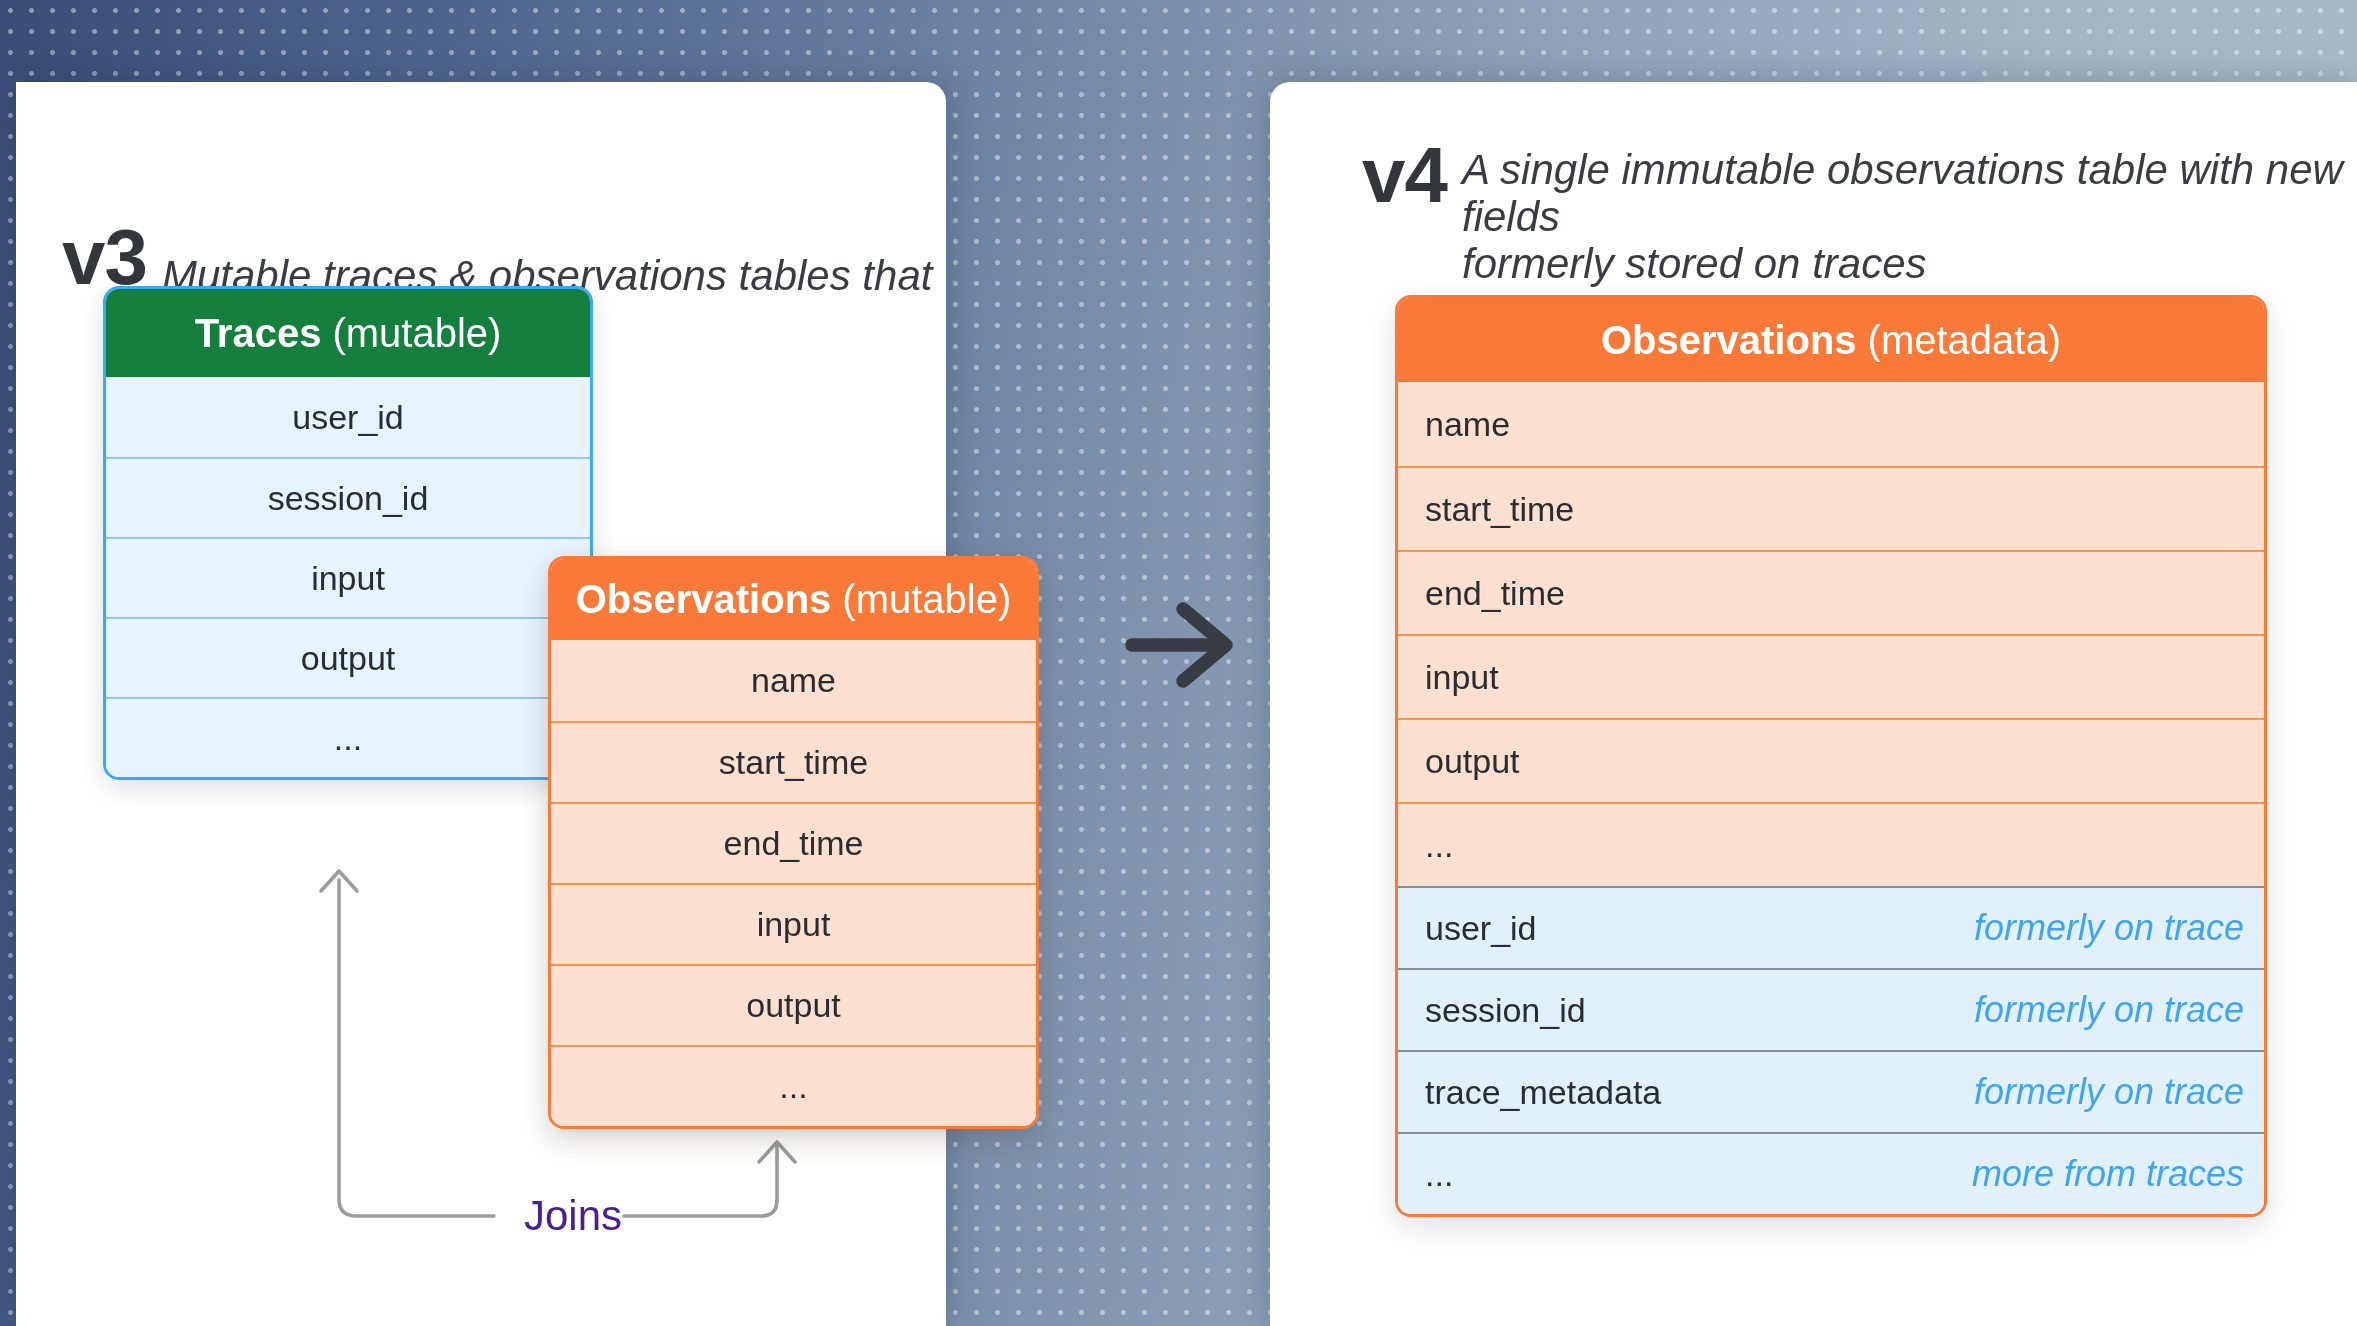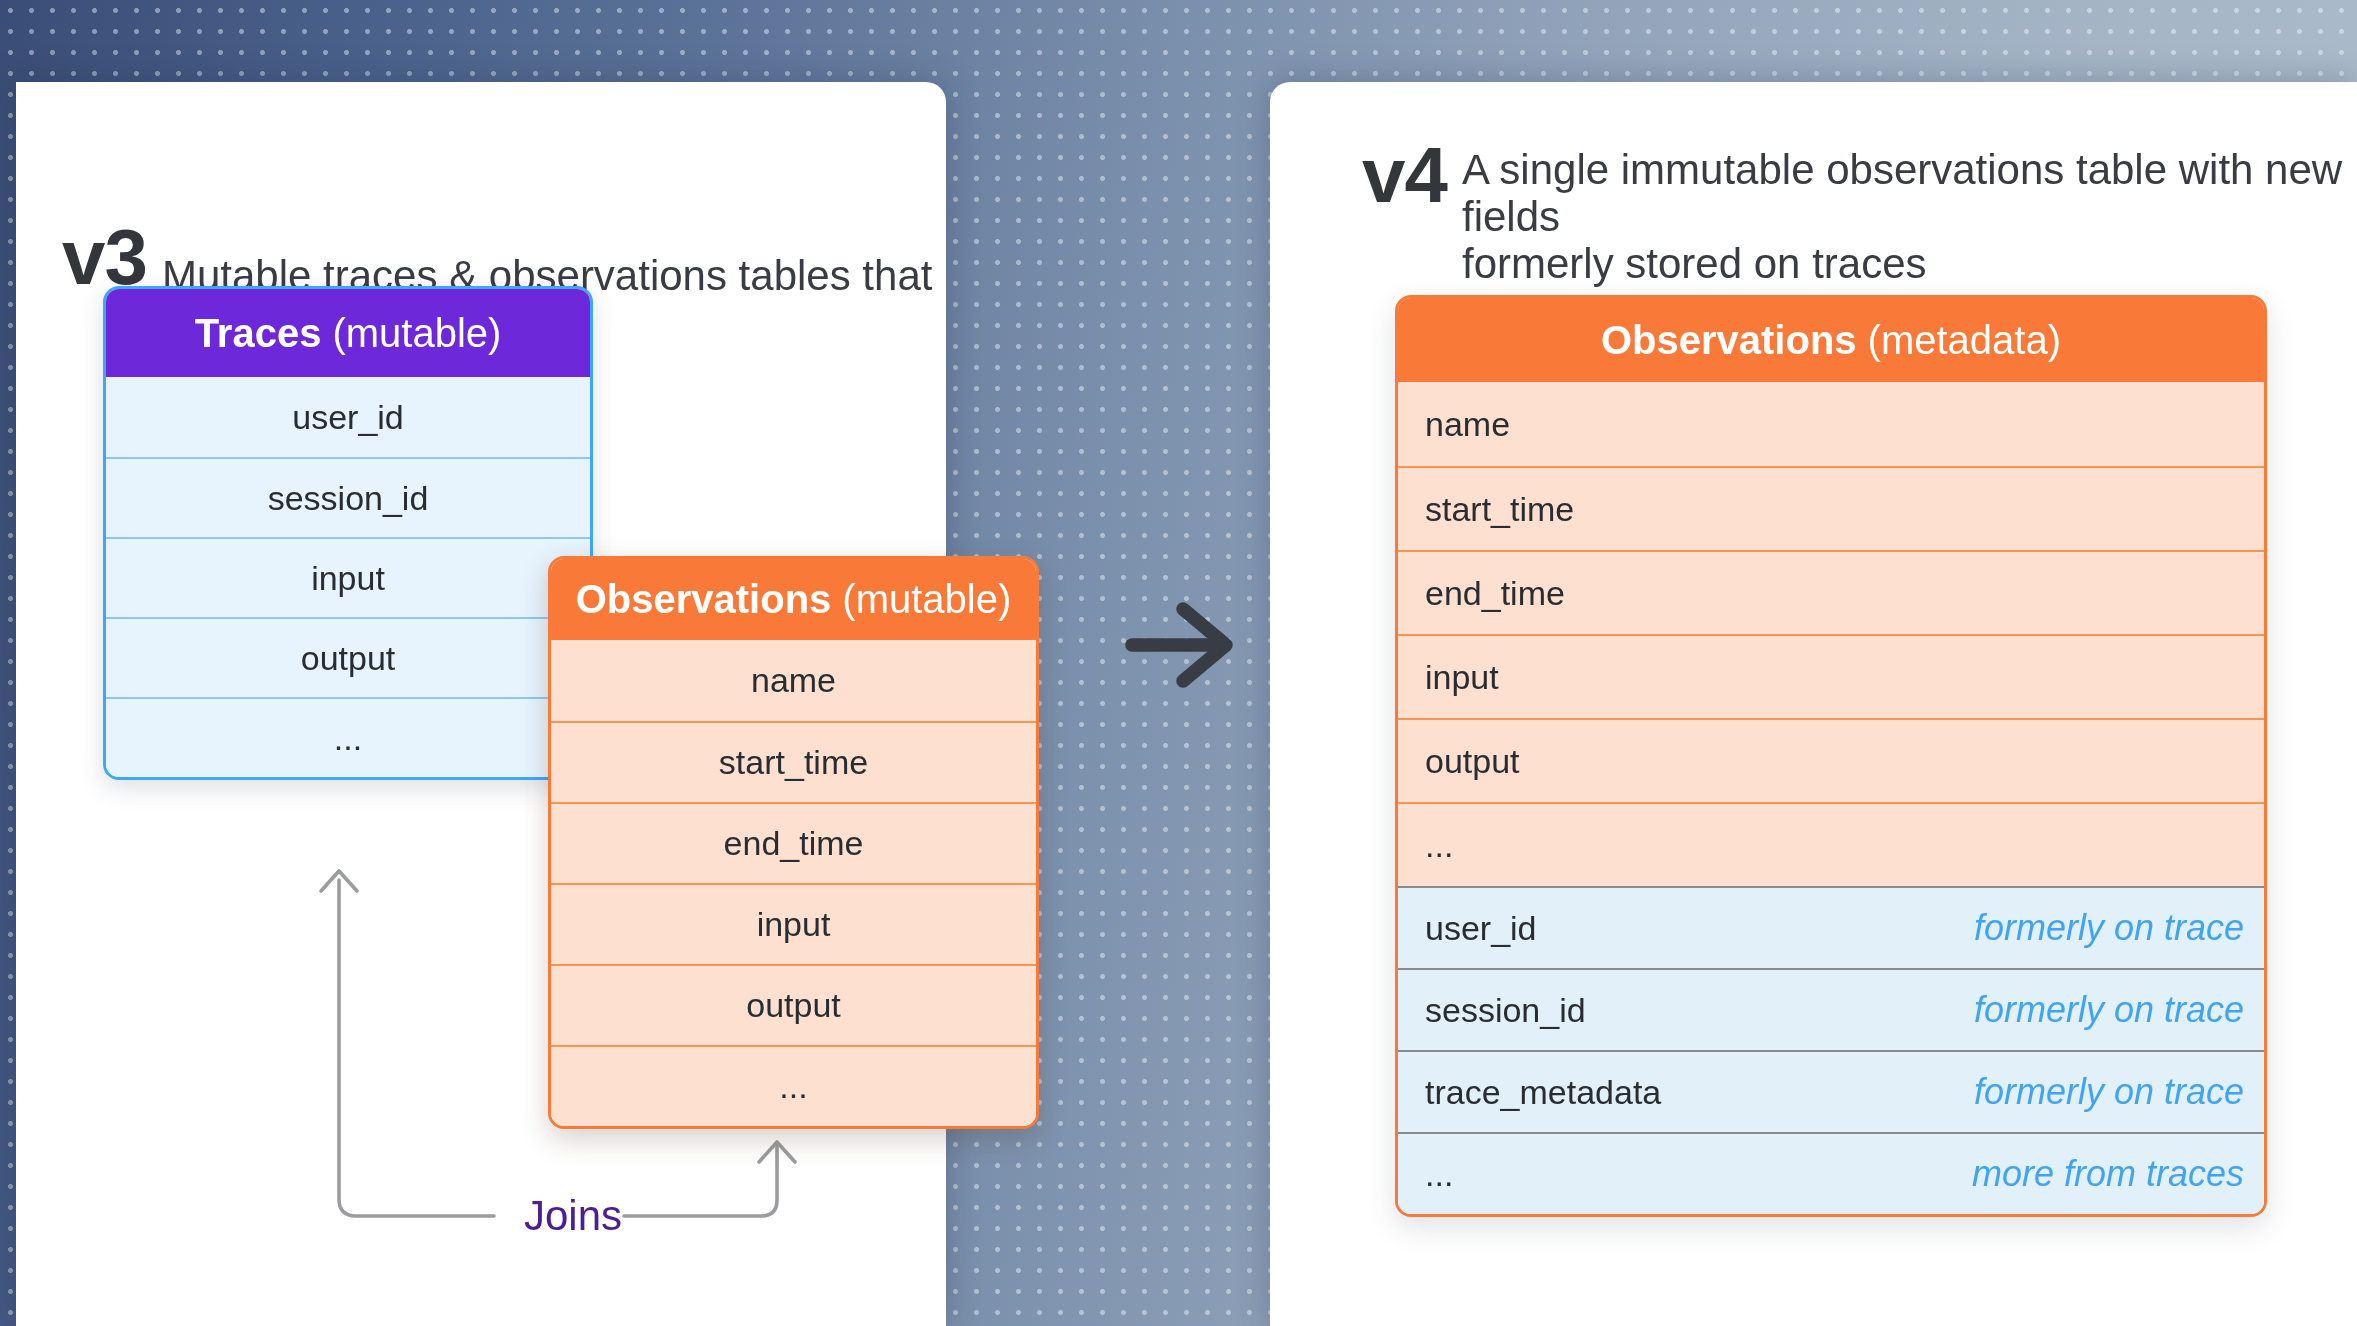--- a/index.html
+++ b/index.html
@@ -21,21 +21,21 @@
     box-shadow:0 0 34px rgba(25,40,70,0.28);
   }
   #card-v3{left:16px;width:930px;border-radius:0 20px 0 0;}
   #card-v4{left:1270px;width:1087px;border-radius:20px 0 0 0;}
 
   .version{
     position:absolute;font-size:78px;font-weight:700;color:#33363b;line-height:1;
     letter-spacing:-1px;
   }
   .panel-title{
-    position:absolute;font-size:42px;font-weight:400;color:#393c42;line-height:47px;
+    position:absolute;font-size:42px;font-weight:400;color:#393c42;line-height:47px;font-style:italic;
   }
 
   
   .dtable{
     position:absolute;border-radius:16px;overflow:hidden;background:#fff;
   }
   .dtable .hdr{
     display:flex;align-items:center;justify-content:center;
     color:#ffffff;font-size:40px;
   }
@@ -47,21 +47,21 @@
   }
   .row.center{justify-content:center;}
   .row.lr{justify-content:space-between;padding:0 20px 0 27px;}
   .note{font-style:italic;font-size:36px;color:#41a4f0;}
 
   
   #traces-table{
     left:87px;top:286px;width:484px;border:3px solid #3ba8fa;
     box-shadow:0 8px 24px rgba(50,65,95,0.16);
   }
-  #traces-table .hdr{height:88px;background:#6d28d9;}
+  #traces-table .hdr{height:88px;background:#15803d;}
   #traces-table .row{height:80px;background:#e7f3fd;}
   #traces-table .row + .row{border-top:2px solid #8fc8f6;}
 
   
   #obs-v3-table{
     left:532px;top:556px;width:485px;border:3px solid #f97a38;z-index:3;
     box-shadow:0 10px 28px rgba(70,45,25,0.22);
   }
   #obs-v3-table .hdr{height:81px;background:#f97a38;}
   #obs-v3-table .row{height:81px;background:#fde0cf;}

